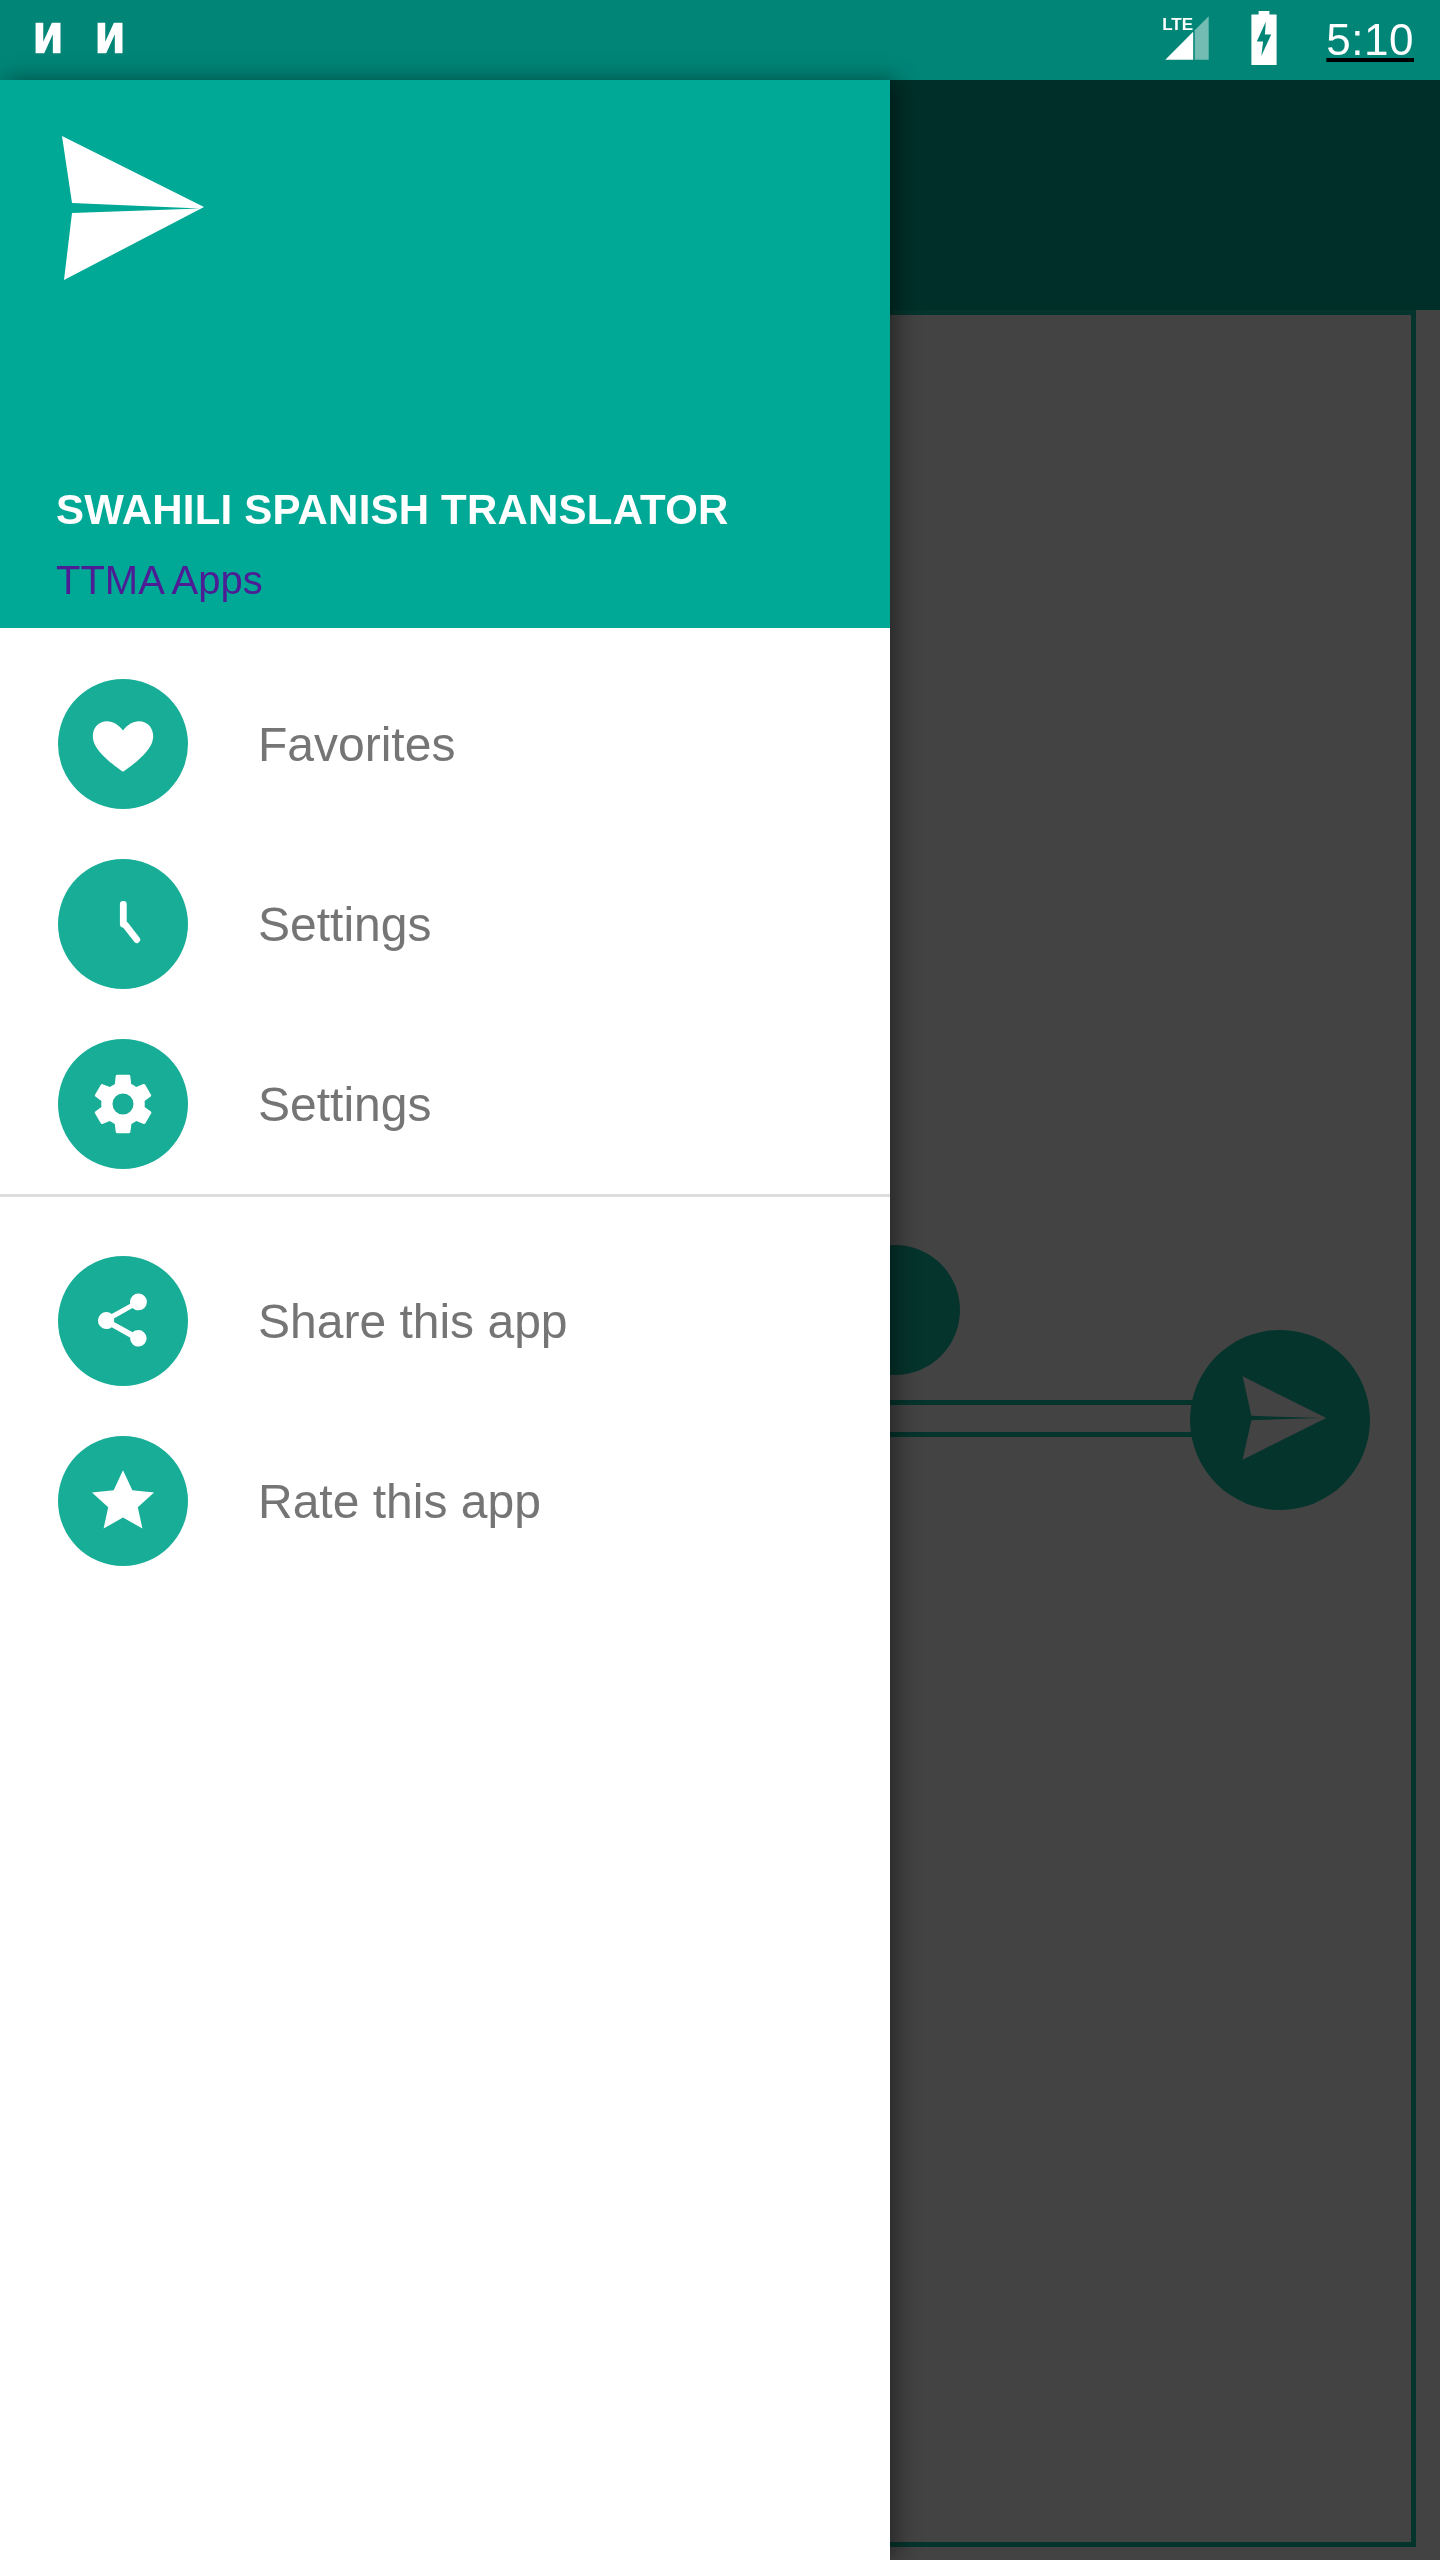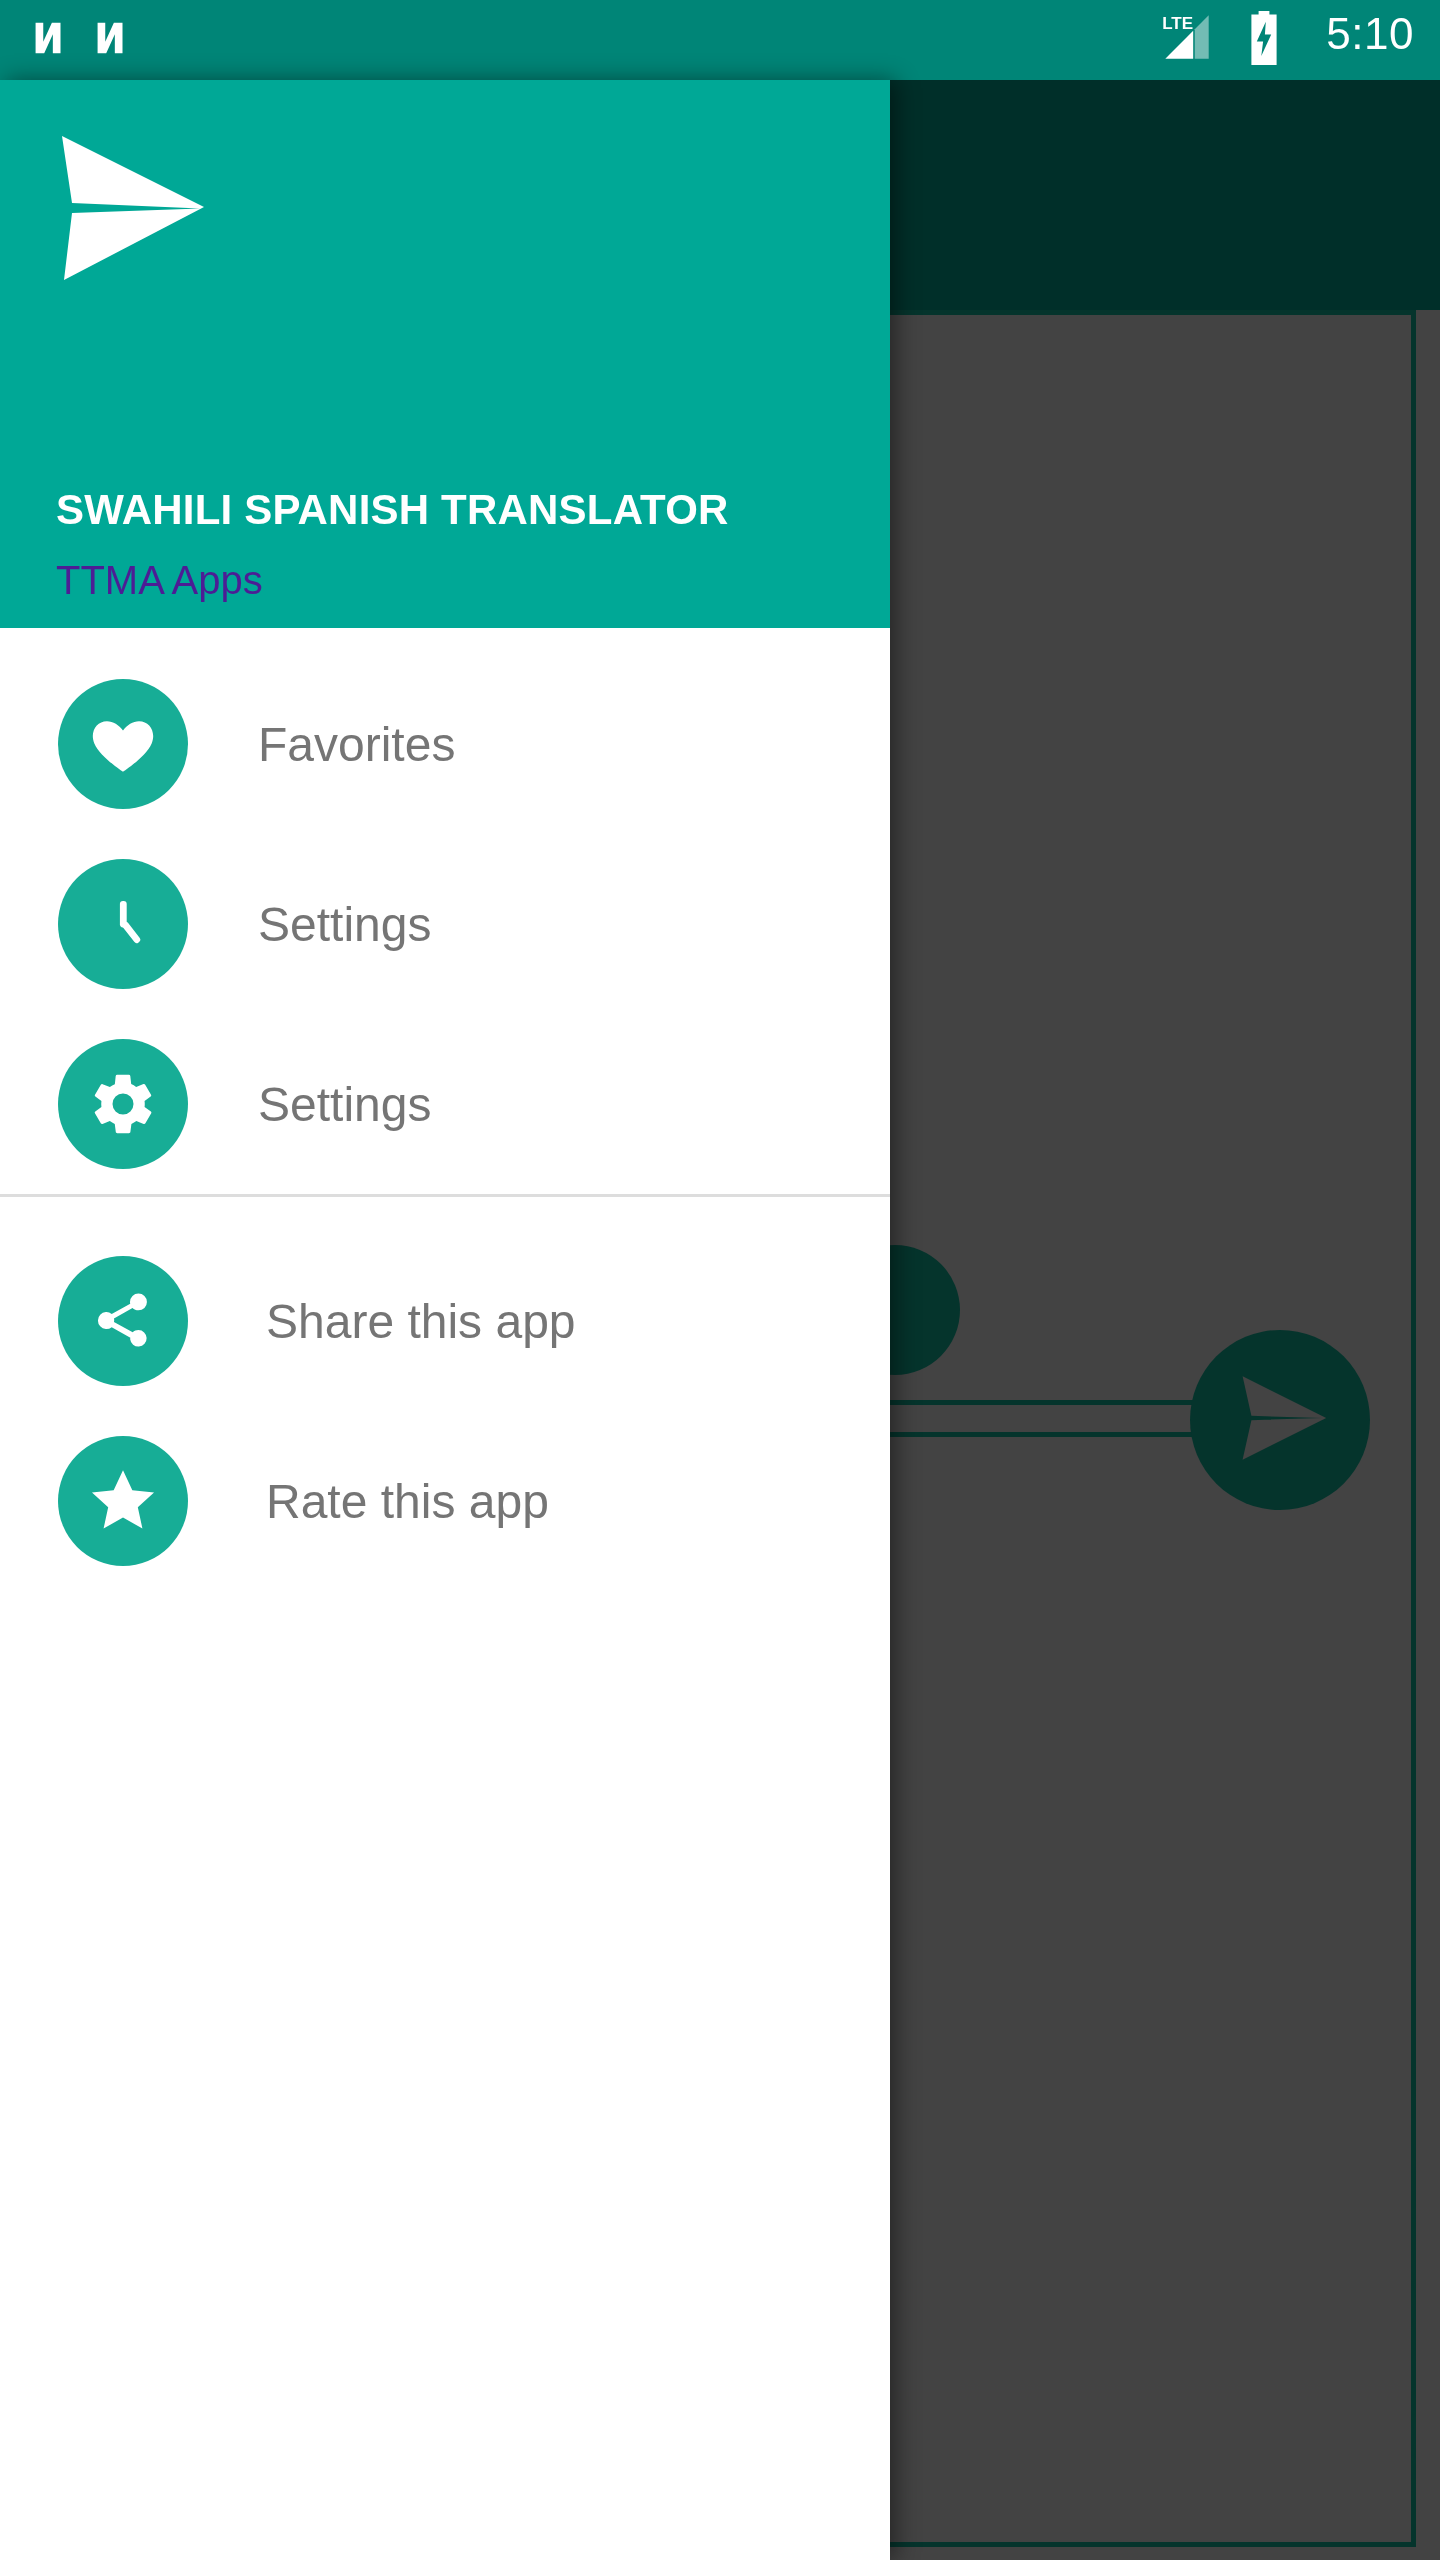--- a/index.html
+++ b/index.html
@@ -51,21 +51,21 @@
   
   .scrim { position:absolute; inset:0; background:rgba(0,0,0,0.45); }
 
   
   .status-bar {
     position:absolute; left:0; top:0; width:1440px; height:80px;
     background:#008577; z-index:40;
     display:flex; align-items:center; padding:0 26px;
   }
   .sb-left { display:flex; align-items:center; gap:16px; }
-  .sb-right { margin-left:auto; display:flex; gap:28px; }
+  .sb-right { margin-left:auto; display:flex; align-items:center; gap:28px;text-decoration:underline; }
   .sb-time { color:#fff; font-size:44px; letter-spacing:0.5px;margin-left:16px; }
 
   
   .drawer {
     position:absolute; left:0; top:80px; width:890px; height:2480px;
     background:#ffffff; z-index:50;
     box-shadow: 6px 0 22px rgba(0,0,0,0.45);
   }
   .drawer-header {
     position:relative; width:890px; height:548px;
@@ -92,21 +92,21 @@
   .menu-icon {
     width:130px; height:130px; min-width:130px; border-radius:50%;
     background:#17ad96;
     display:flex; align-items:center; justify-content:center;
   }
   .menu-label {
     margin-left:70px; font-size:48px; color:#757575;
   }
   .divider { height:3px; background:#dddddd; width:890px; }
   .menu-group-2 { padding-top:34px; }
-  .menu-group-2 .menu-item { height:180px;gap:8px; }
+  .menu-group-2 .menu-item { height:180px; }
 </style>
 </head>
 <body>
 
 <div id="root">
 
   <div class="app-layer">
 
     <div class="app-toolbar">
       <span class="toolbar-lang">SPANISH</span>

